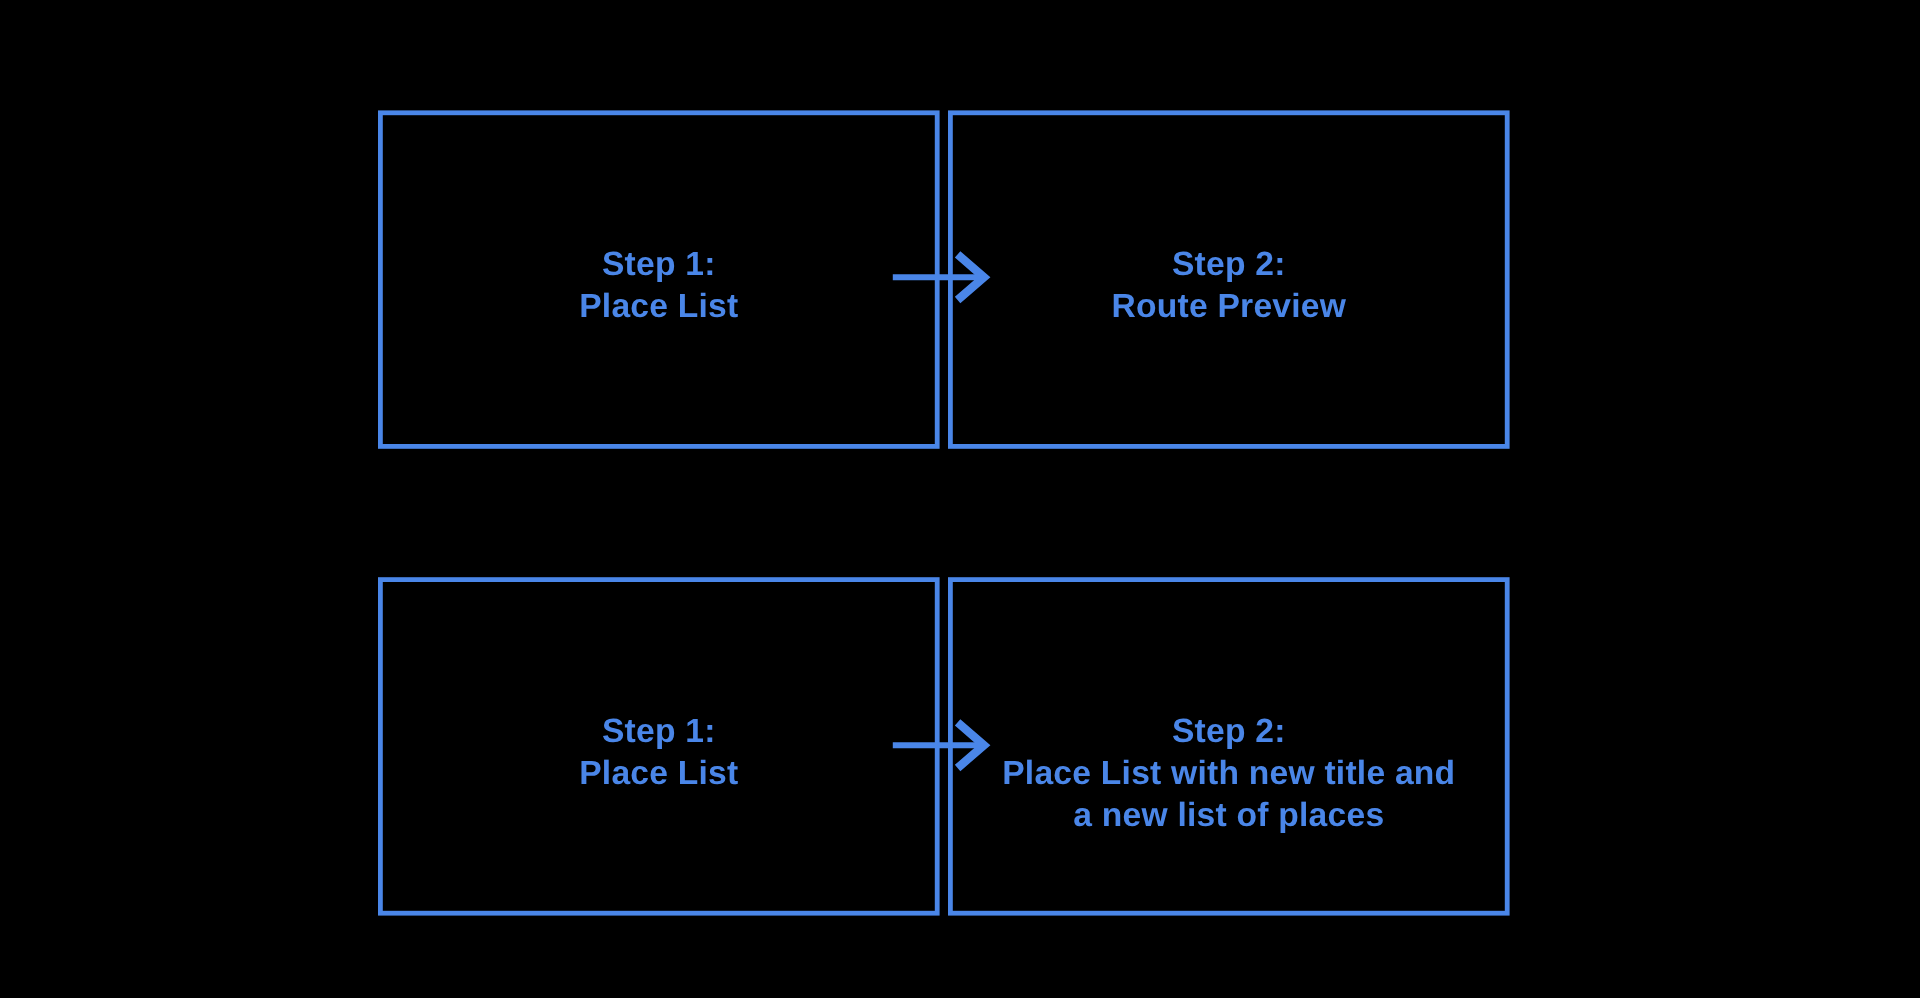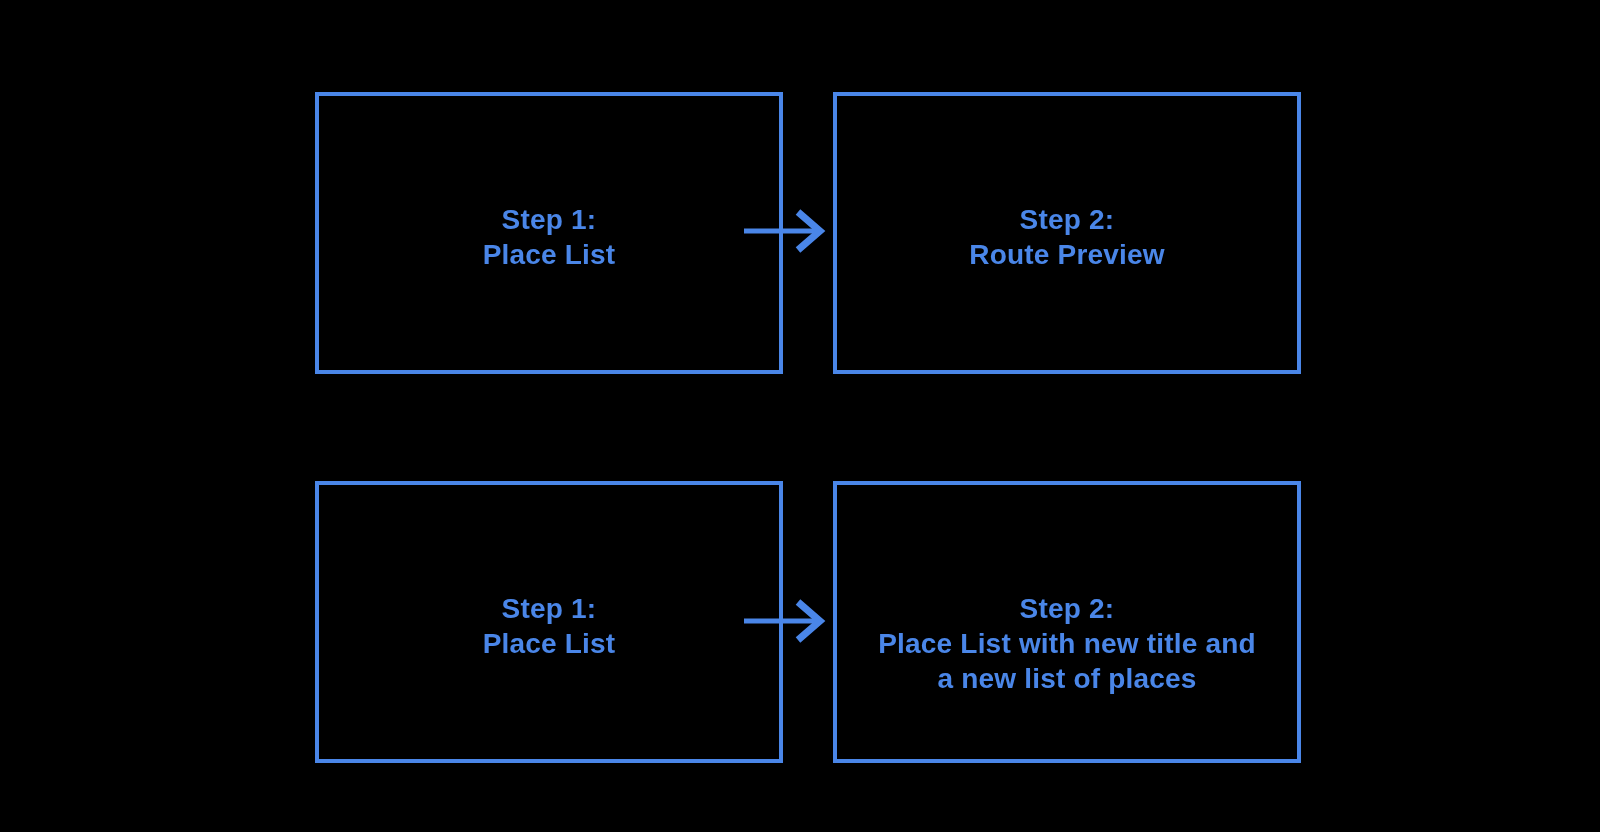--- a/index.html
+++ b/index.html
@@ -29,21 +29,21 @@
     position: absolute;
     width: 468px;
     height: 282px;
     box-sizing: border-box;
     border: 4px solid var(--color-accent);
     background: transparent;
   }
   .r1 { top: 92px; }
   .r2 { top: 481px; }
   .c1 { left: 315px; }
-  .c2 { left: 833px; text-decoration: underline; }
+  .c2 { left: 790px; text-decoration: underline; }
   .box-label {
     position: absolute;
     top: 106px;
     left: 2px;
     right: 2px;
     text-align: center;
     color: var(--color-text);
     font-size: 28px;
     line-height: 35px;
     font-weight: 600;

